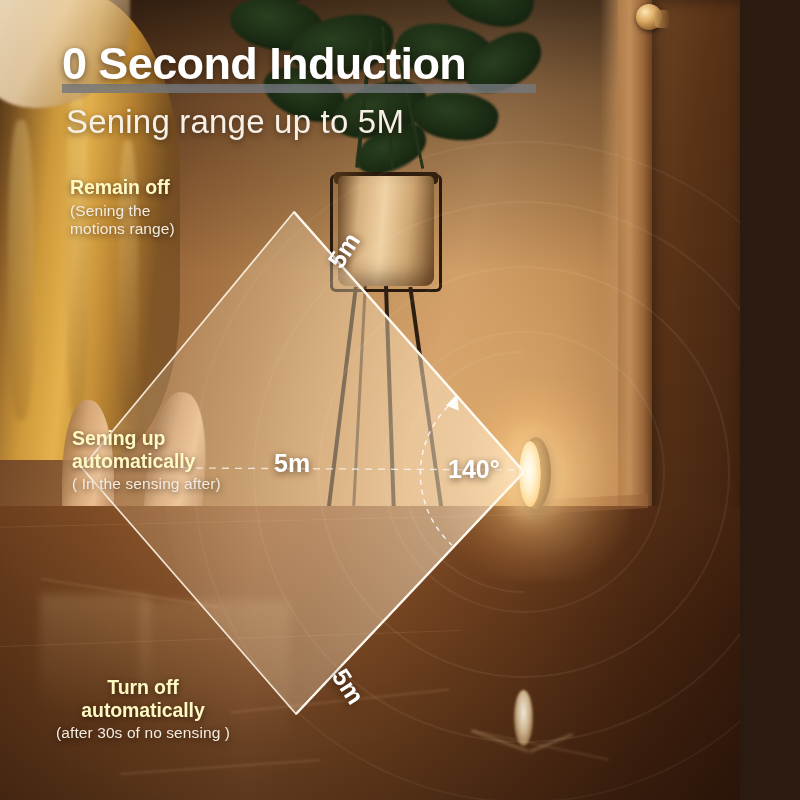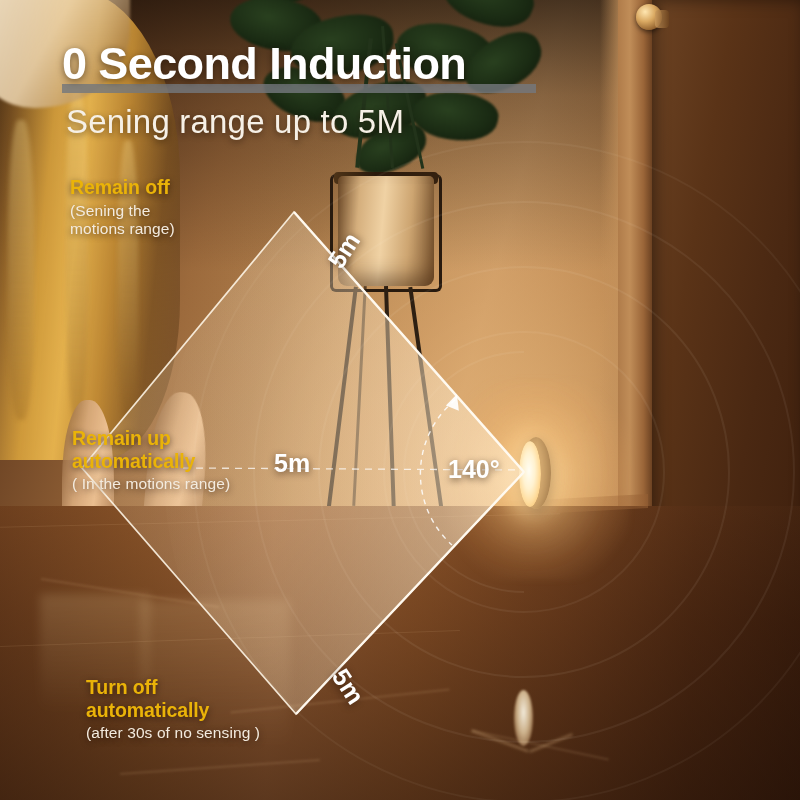--- a/index.html
+++ b/index.html
@@ -6,21 +6,21 @@
 
   html, body {
     width: 800px; height: 800px;
     overflow: hidden;
     background: #2a1a10;
     font-family: "Liberation Sans", sans-serif;
   }
 
   #stage {
     position: relative;
-    width: 800px; height: 800px;
+    width: 740px; height: 800px;
     overflow: hidden;
     padding-left: 23px;
   }
 
   
   .bg-layer { position: absolute; inset: 0; }
 
   
   .bg-wall {
     background:
@@ -302,38 +302,38 @@
     font-weight: 400;
     color: #f6f0e6;
     letter-spacing: 0.2px;
     text-shadow: 0 2px 6px rgba(30,14,4,0.55);
   }
 
   .callout { position: absolute; }
   .callout .c-head {
     font-size: 19.5px;
     font-weight: 700;
-    color: #eab308;
+    color: #fef9c3;
     line-height: 1.16;
     letter-spacing: -0.1px;
     text-shadow: 0 2px 6px rgba(30,14,4,0.6);
   }
   .callout .c-sub {
     margin-top: 3px;
     font-size: 15.5px;
     font-weight: 400;
     color: #f3ebdf;
     line-height: 1.2;
     letter-spacing: 0.1px;
     text-shadow: 0 2px 6px rgba(30,14,4,0.6);
   }
 
   .callout-remain { left: 70px; top: 176px; }
   .callout-lightup { left: 72px; top: 427px; }
-  .callout-turnoff { left: 86px; top: 676px; }
+  .callout-turnoff { left: 56px; top: 676px; text-align: center; }
 
   .measure {
     position: absolute;
     color: #ffffff;
     font-weight: 700;
     text-shadow: 0 2px 7px rgba(30,14,4,0.6);
   }
   .m-horizontal {
     left: 274px; top: 449px;
     font-size: 25px;
@@ -479,24 +479,24 @@
   <div class="callout callout-remain">
     <div class="c-head">Remain off</div>
     <div class="c-sub">
       <div>(Sening the</div>
       <div>motions range)</div>
     </div>
   </div>
 
   <div class="callout callout-lightup">
     <div class="c-head">
-      <div>Remain up</div>
+      <div>Sening up</div>
       <div>automatically</div>
     </div>
-    <div class="c-sub">( In the motions range)</div>
+    <div class="c-sub">( In the sensing after)</div>
   </div>
 
   <div class="callout callout-turnoff">
     <div class="c-head">
       <div>Turn off</div>
       <div>automatically</div>
     </div>
     <div class="c-sub">(after 30s of no sensing )</div>
   </div>
 

